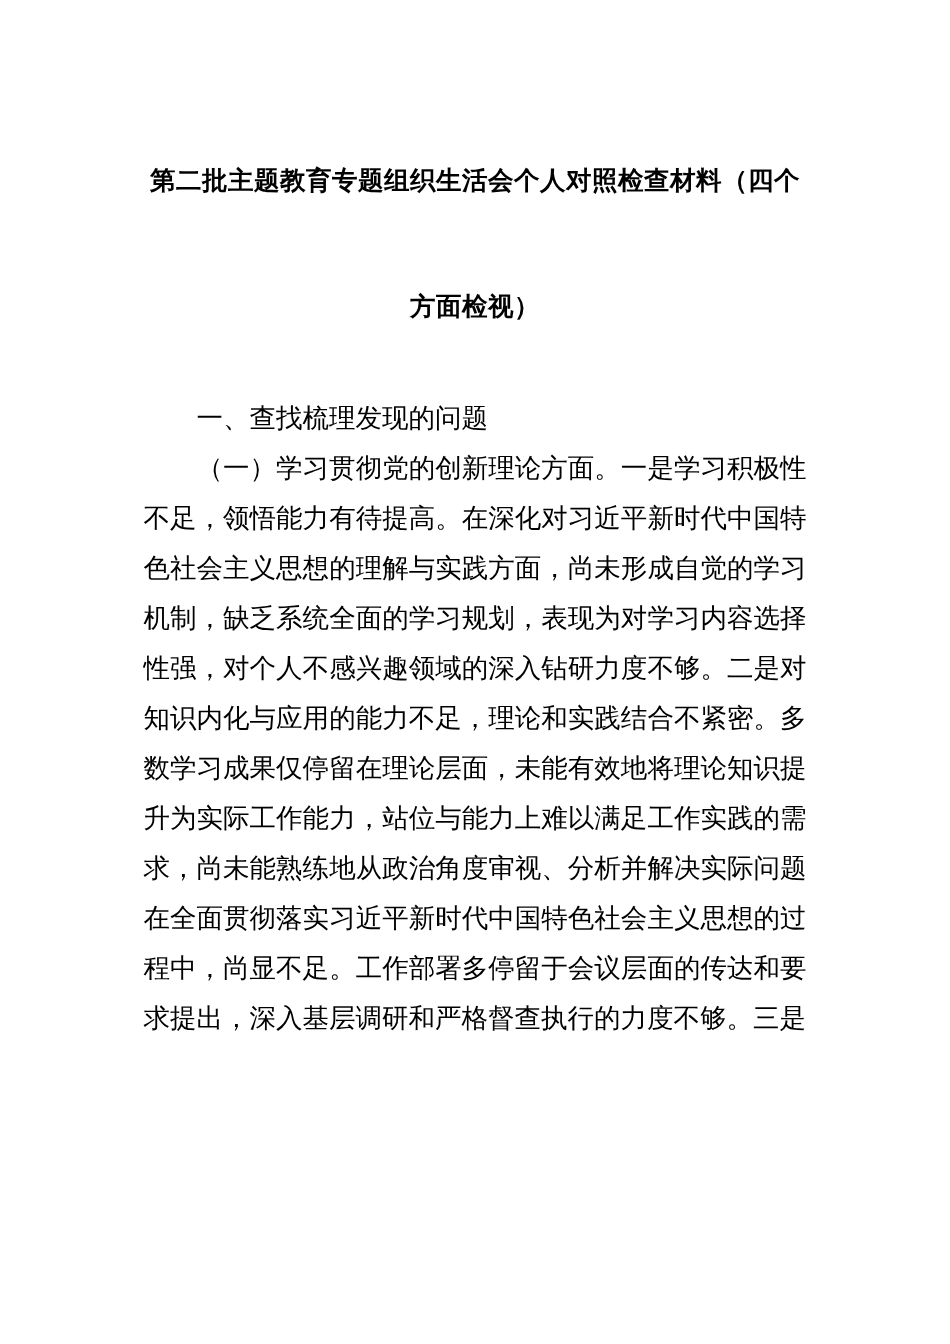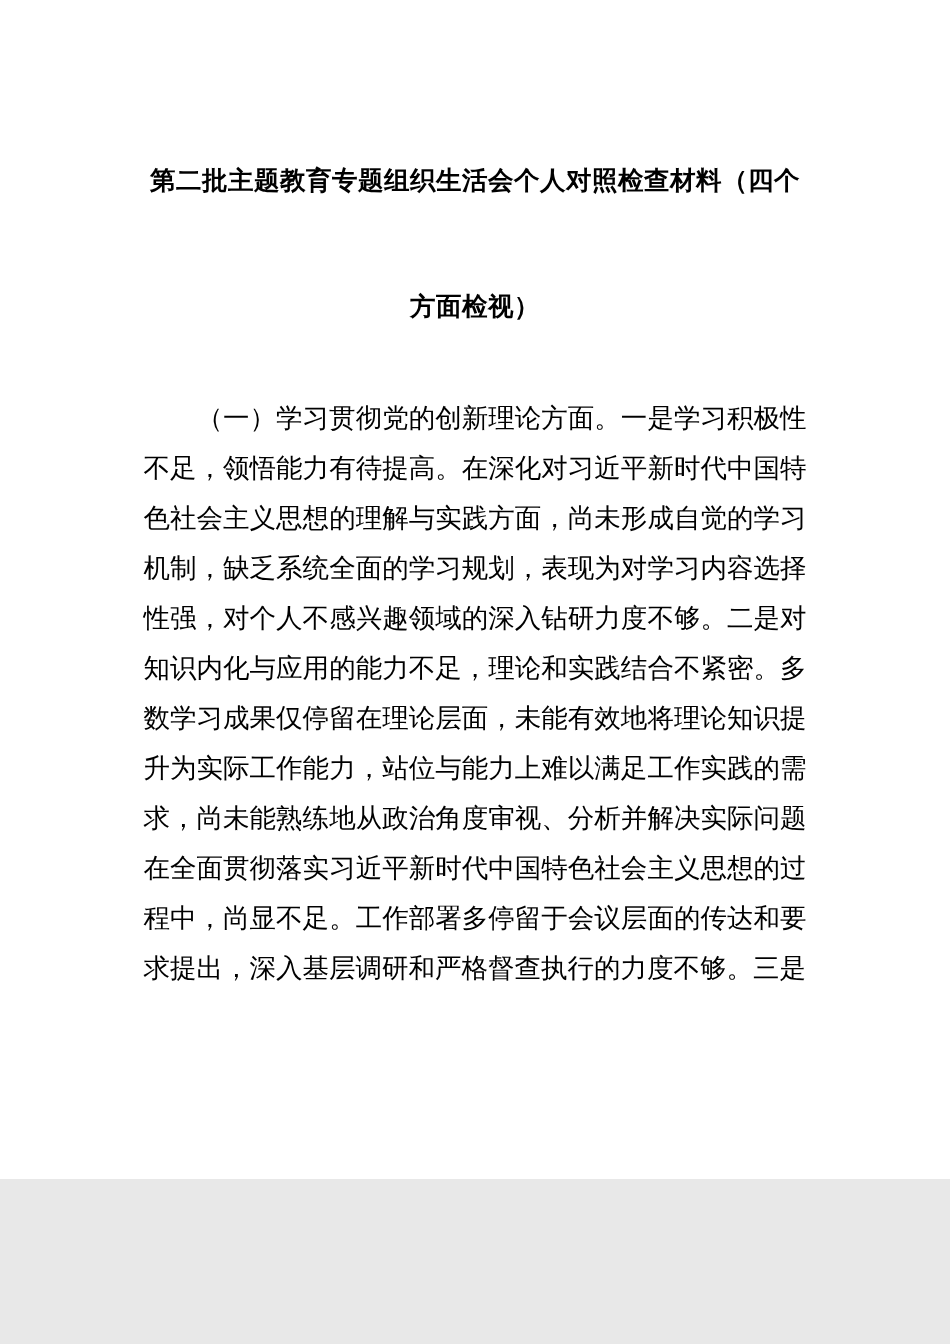--- a/index.html
+++ b/index.html
@@ -1,20 +1,20 @@
 <!DOCTYPE html>
 <html lang="zh"><head>
 <meta charset="utf-8">
 <style>
   * { margin: 0; padding: 0; box-sizing: border-box; }
   html, body { background: #e8e8e8; }
   .page {
     position: relative;
     width: 950px;
-    height: 1179px;
+    height: 1344px;
     margin: 0 auto;
     background: #ffffff;
     overflow: hidden;
     color: #000000;
     font-family: "Liberation Serif", "DejaVu Serif", serif;
   }
   .doc-title {
     margin: 118px auto 0 auto;
     max-width: 660px;
     font-size: 25.5px;
@@ -37,15 +37,16 @@
     margin: 0;
   }
 </style>
 </head>
 <body>
 
 <div class="page">
   <h1 class="doc-title">第二批主题教育专题组织生活会个人对照检查材料（四个方面检视）</h1>
 
   <div class="content">
+    <p class="para">一、查找梳理发现的问题</p>
     <p class="para">（一）学习贯彻党的创新理论方面。一是学习积极性不足，领悟能力有待提高。在深化对习近平新时代中国特色社会主义思想的理解与实践方面，尚未形成自觉的学习机制，缺乏系统全面的学习规划，表现为对学习内容选择性强，对个人不感兴趣领域的深入钻研力度不够。二是对知识内化与应用的能力不足，理论和实践结合不紧密。多数学习成果仅停留在理论层面，未能有效地将理论知识提升为实际工作能力，站位与能力上难以满足工作实践的需求，尚未能熟练地从政治角度审视、分析并解决实际问题在全面贯彻落实习近平新时代中国特色社会主义思想的过程中，尚显不足。工作部署多停留于会议层面的传达和要求提出，深入基层调研和严格督查执行的力度不够。三是</p>
   </div>
 </div>
 
 </body></html>

